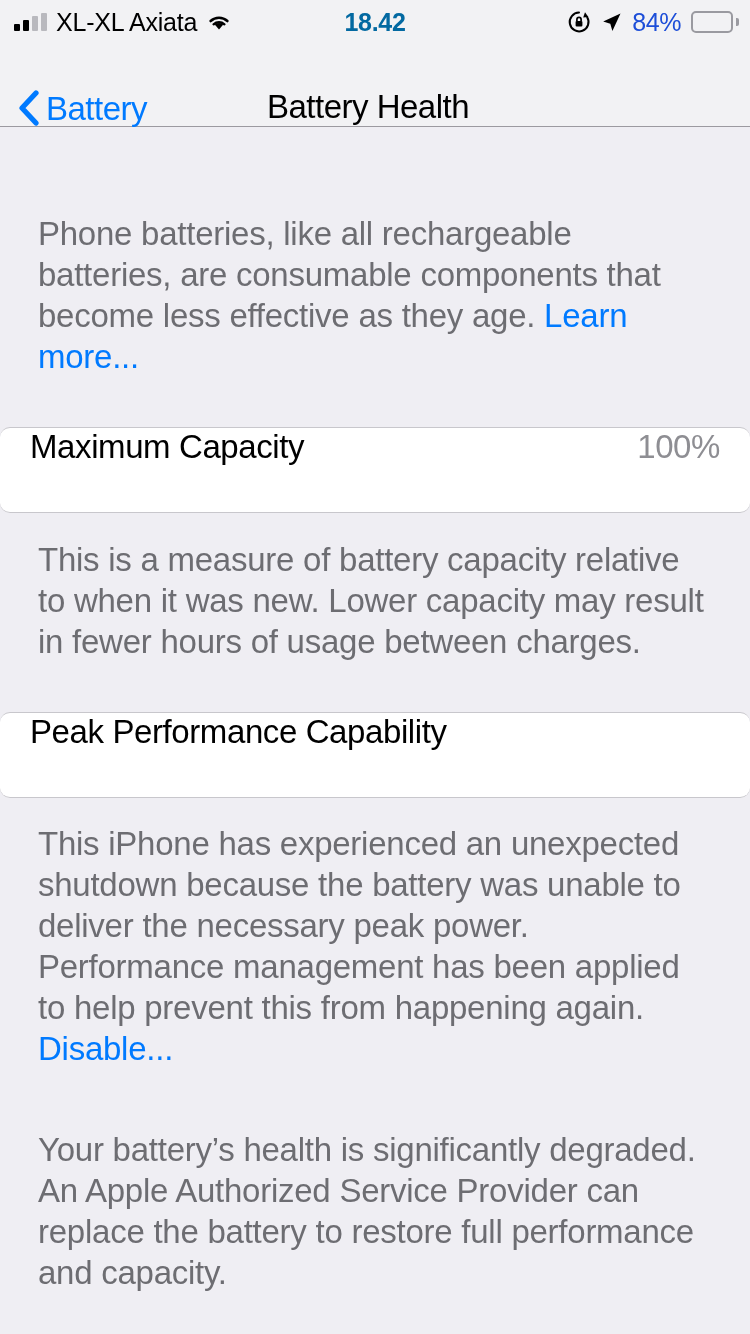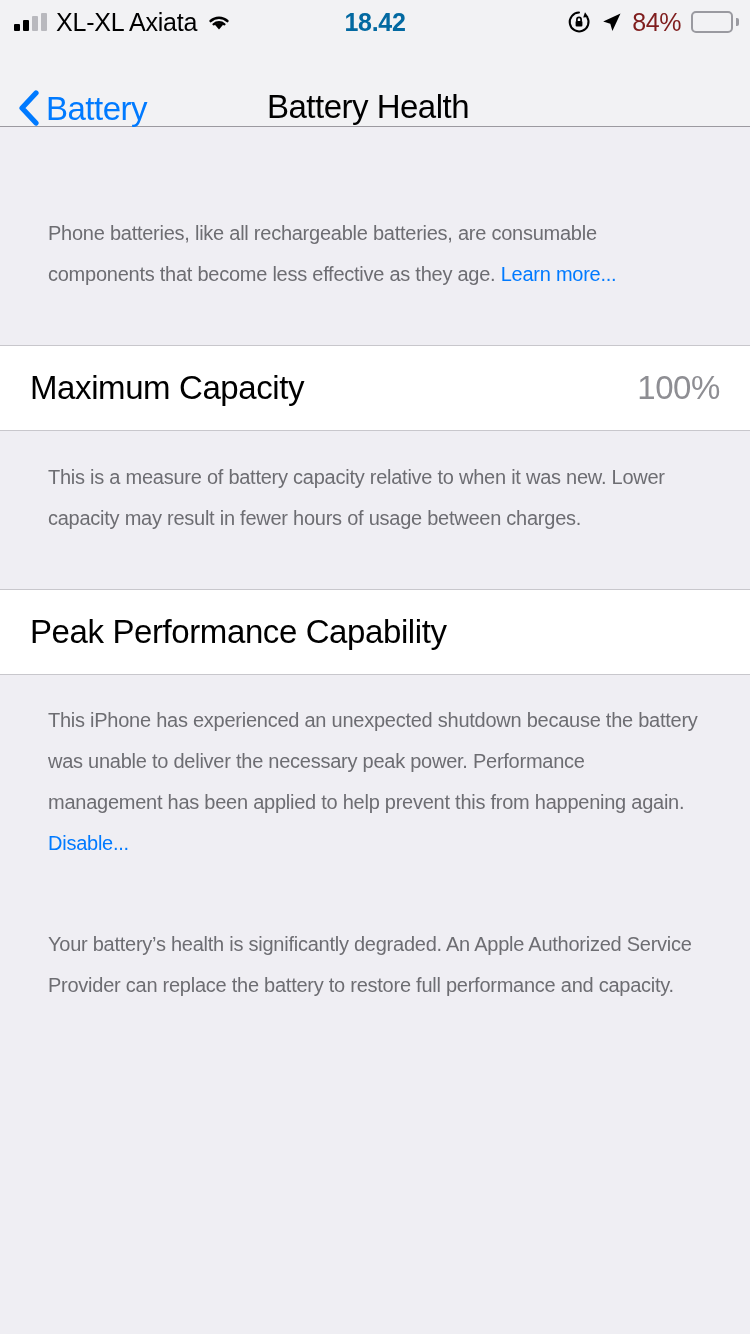--- a/index.html
+++ b/index.html
@@ -71,21 +71,21 @@
   .status-right {
     margin-left: auto;
     display: flex;
     align-items: center;
     gap: 10px;
   }
   .rotation-lock-icon { width: 24px; height: 24px; display: block; }
   .location-icon { width: 21px; height: 21px; display: block; }
   .battery-pct {
     font-size: 25px;
-    color: #7f1d1d;
+    color: #1d4ed8;
     letter-spacing: -0.4px;
     line-height: 1;
   }
   .battery-icon {
     position: relative;
     width: 45px;
     height: 22px;
     display: flex;
     align-items: center;
   }
@@ -148,25 +148,25 @@
     margin-top: 44px;
   }
 
   
   .content {
     flex: 1 1 auto;
     background: #EFEEF3;
     overflow: hidden;
   }
   .footer-text {
-    font-size: 20px;
+    font-size: 33px;
     line-height: 41px;
     color: #6D6D72;
     letter-spacing: -0.25px;
-    padding: 0 48px;
+    padding: 0 38px;
   }
   .intro-block { padding-top: 86px; padding-bottom: 50px; }
   .cap-desc-block { padding-top: 26px; padding-bottom: 50px; }
   .perf-desc-block { padding-top: 25px; }
   .service-block { padding-top: 60px; padding-bottom: 10px; }
 
   .link {
     color: #007AFF;
     cursor: pointer;
   }
@@ -175,23 +175,23 @@
     color: #007AFF;
     cursor: pointer;
   }
 
   .cell {
     background: #FFFFFF;
     border-top: 1px solid #C8C7CC;
     border-bottom: 1px solid #C8C7CC;
     height: 86px;
     display: flex;
-    align-items: center;
     padding: 0 30px;
     cursor: default;
+    border-radius: 10px;
   }
   .cell-title {
     font-size: 33px;
     color: #000;
     letter-spacing: -0.4px;
   }
   .cell-value {
     margin-left: auto;
     font-size: 33px;
     color: #8E8E93;

